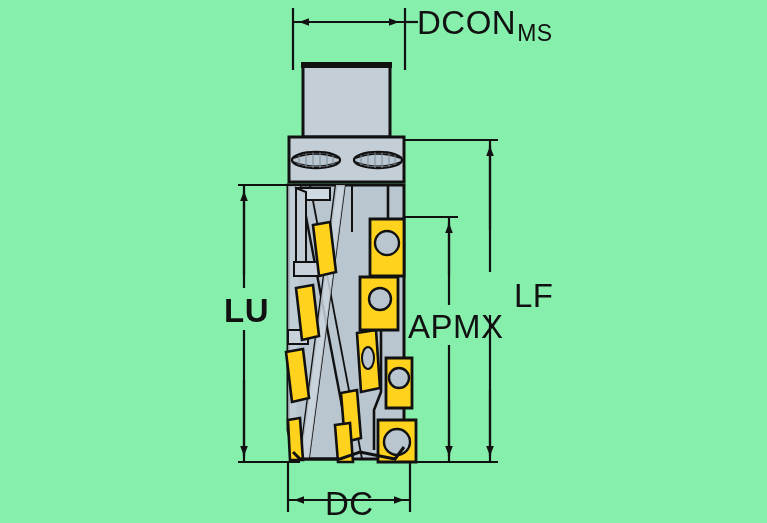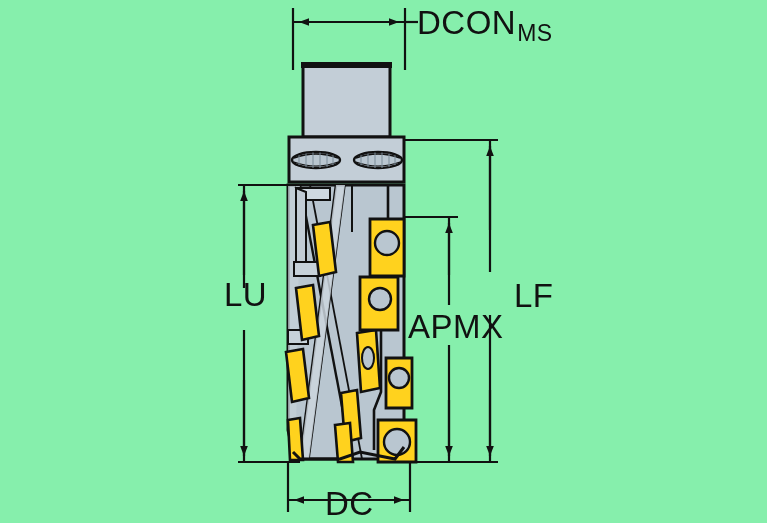--- a/index.html
+++ b/index.html
@@ -5,21 +5,21 @@
   html,body{margin:0;padding:0;background:#ffffff;}
   #stage{position:relative;width:767px;height:523px;background:#86efac;
          font-family:"Liberation Sans",sans-serif;overflow:hidden;}
   #stage svg{position:absolute;left:0;top:0;}
   .lbl{position:absolute;color:#111111;font-weight:400;white-space:nowrap;
        font-family:"Liberation Sans",sans-serif;line-height:1;}
   .lbl-main{font-size:33px;letter-spacing:0.5px;}
   .lbl-sub{font-size:23px;letter-spacing:0.5px;}
   #lab-dcon{left:417px;top:6px;}
   #lab-dcon .lbl-sub{position:relative;top:7px;left:1px;}
-  #lab-lu{left:224px;top:278px;}
+  #lab-lu{left:224px;top:294px;font-weight:bold;}
   #lab-lf{left:474px;top:279px;margin-left:40px;}
   #lab-apmx{left:408px;top:310px;}
   #lab-dc{left:325px;top:487px;}
 </style>
 </head>
 <body>
 
 <div id="stage">
 
   <svg width="767" height="523" viewBox="0 0 767 523">

